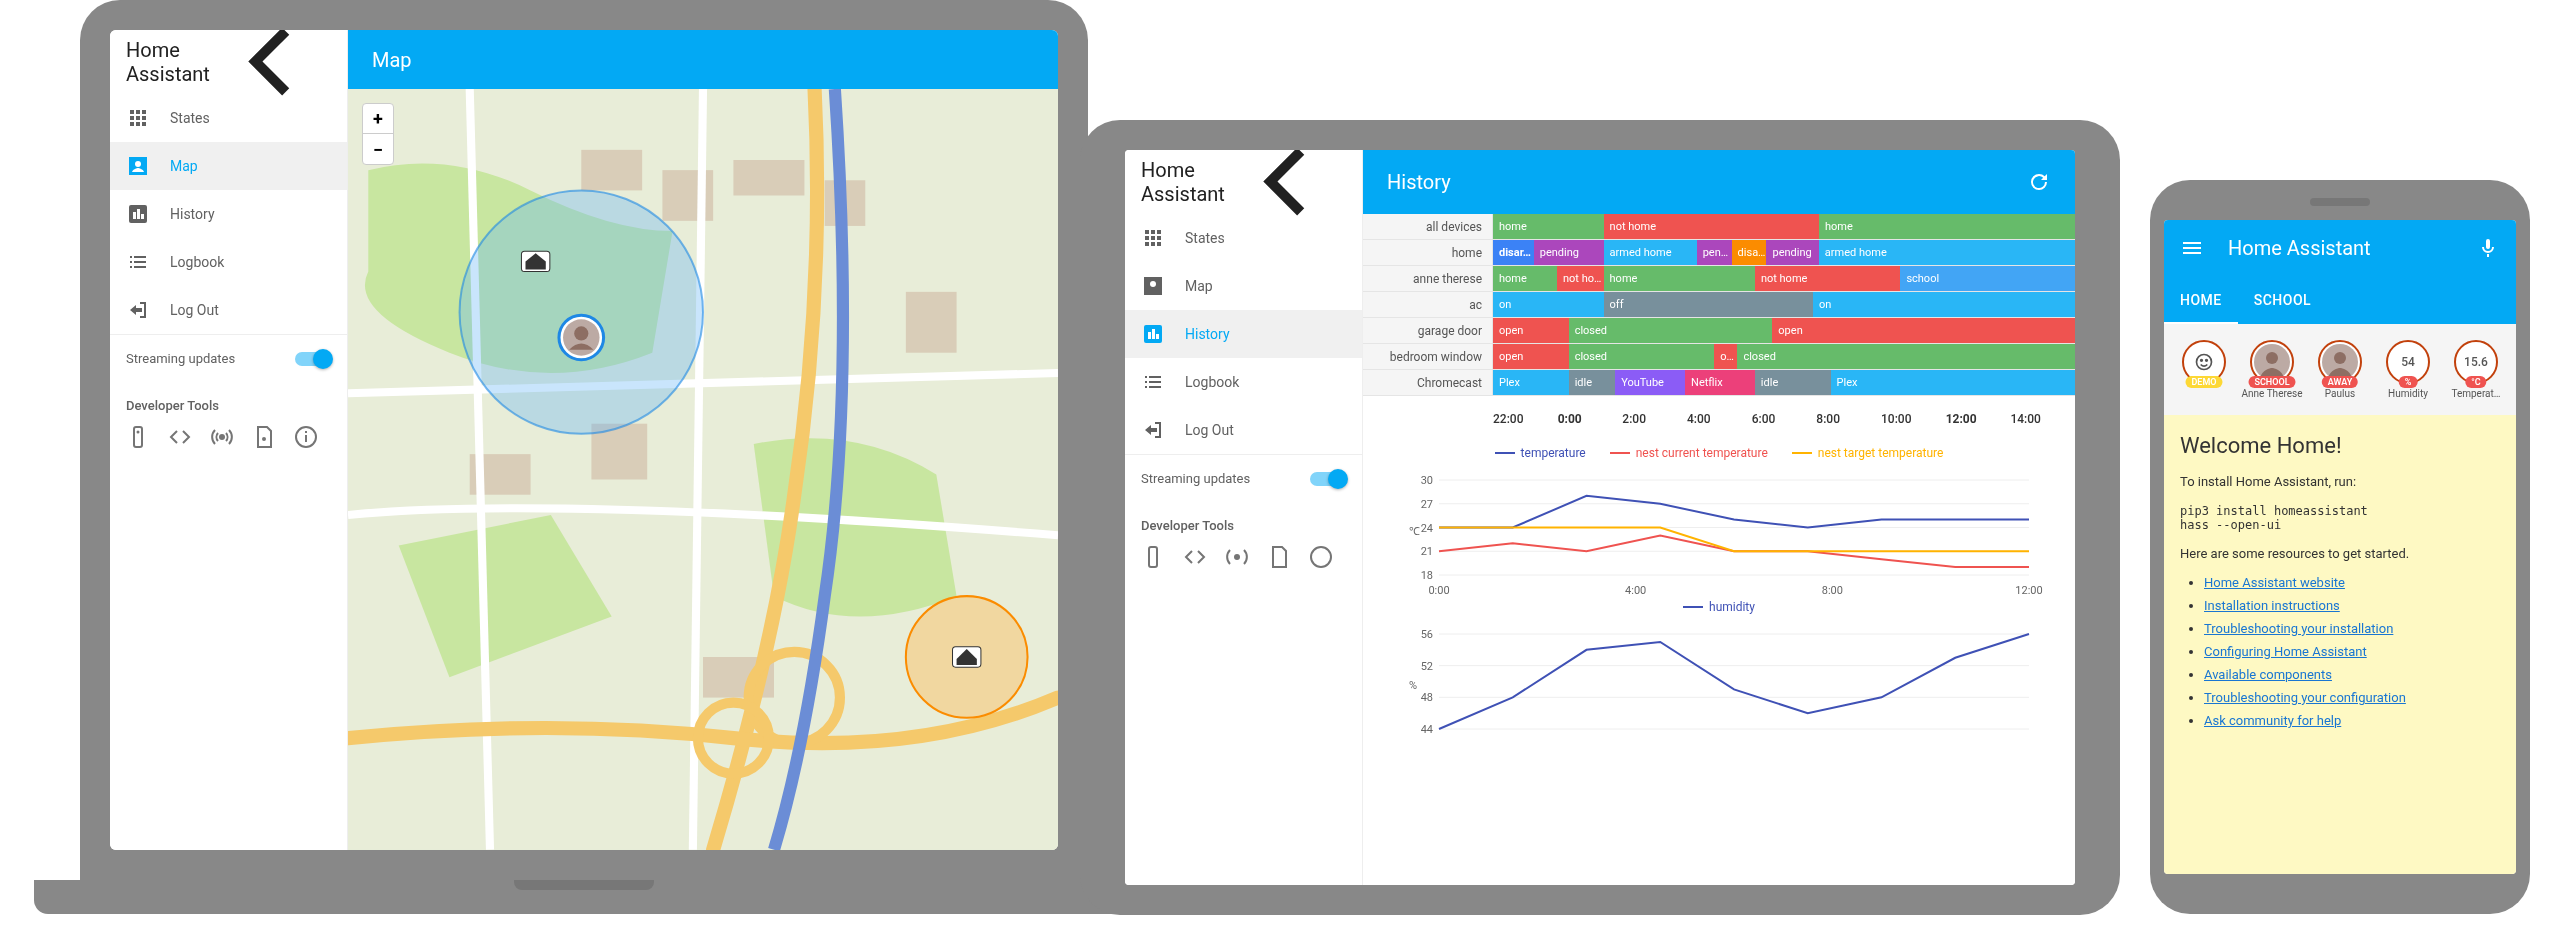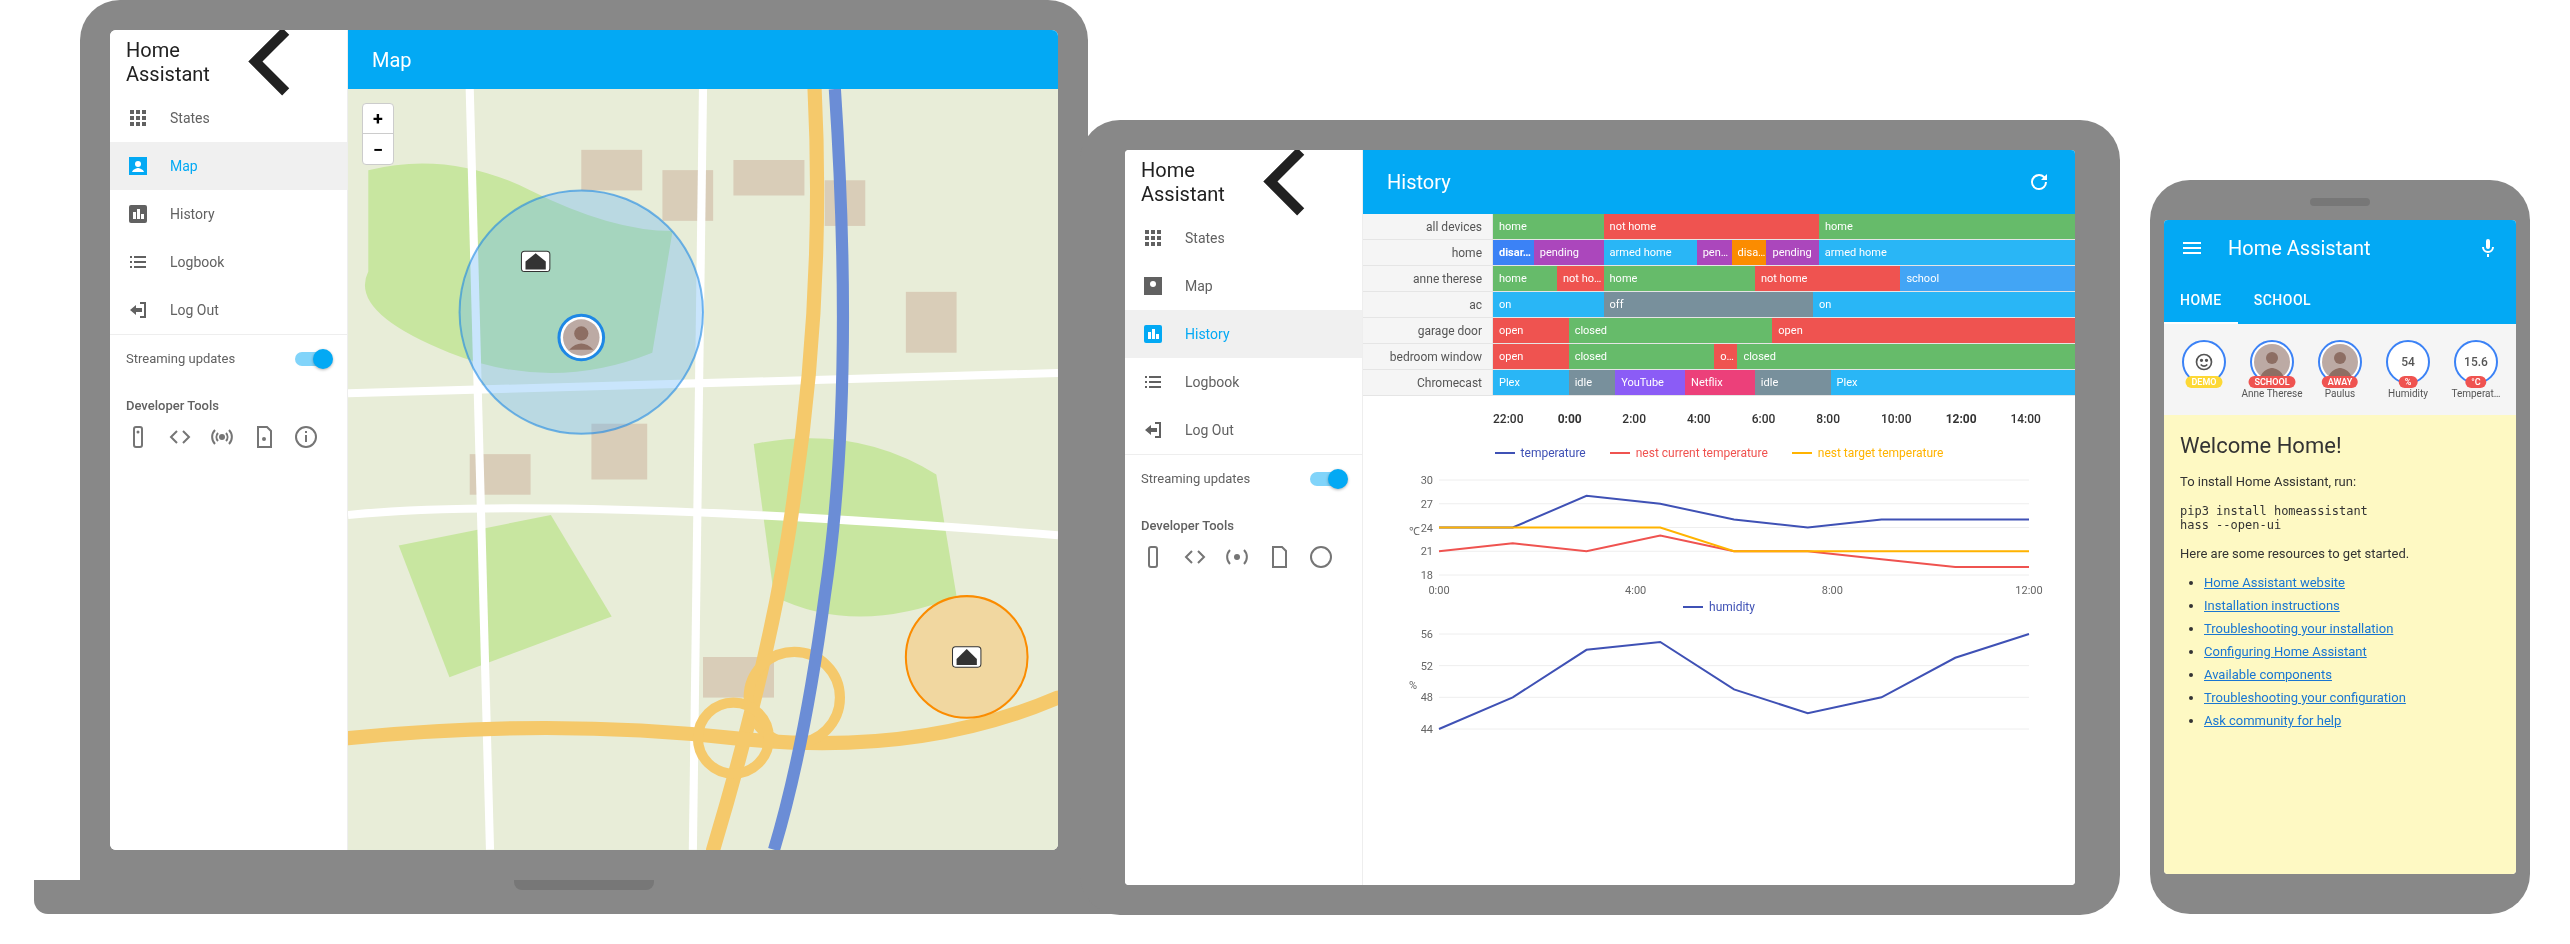--- a/index.html
+++ b/index.html
@@ -65,21 +65,21 @@
   .chart-svg { width:100%; height:130px; }
 
   
   .phone-header { background:#03a9f4; color:#fff; }
   .phone-header-top { height:56px; display:flex; align-items:center; padding:0 16px; gap:24px; font-size:20px; }
   .phone-tabs { display:flex; height:48px; }
   .phone-tab { flex:0 0 auto; padding:0 16px; line-height:48px; font-size:14px; font-weight:500; letter-spacing:.5px; position:relative; }
   .phone-tab.active::after { content:""; position:absolute; bottom:0; left:0; right:0; height:2px; background:#fff; }
   .phone-badges { background:#f5f5f5; padding:16px 8px; display:flex; gap:4px; }
   .badge-col { flex:1; display:flex; flex-direction:column; align-items:center; gap:4px; font-size:10px; color:#555; text-align:center; }
-  .badge-circ { width:44px; height:44px; border-radius:50%; border:2px solid #3b82f6; display:flex; align-items:center; justify-content:center; font-size:12px; background:#fff; position:relative; font-weight:500; }
+  .badge-circ { width:44px; height:44px; border-radius:50%; border:2px solid #c2410c; display:flex; align-items:center; justify-content:center; font-size:12px; background:#fff; position:relative; font-weight:500; }
   .badge-pill { position:absolute; bottom:-6px; left:50%; transform:translateX(-50%); padding:1px 6px; border-radius:8px; color:#fff; font-size:9px; font-weight:600; }
   .phone-body { flex:1; background:#fef9c3; padding:18px 16px; font-size:13px; color:#333; overflow:auto; }
   .phone-body h2 { font-size:22px; font-weight:400; margin-bottom:14px; }
   .phone-body p { margin-bottom:12px; font-size:13px; line-height:1.5; }
   .phone-body pre { font-family: monospace; background:none; margin-bottom:12px; font-size:12px; }
   .phone-body ul { padding-left:24px; }
   .phone-body li { margin-bottom:8px; }
   .phone-body a { color:#1976d2; text-decoration:underline; }
 
   svg { display:block; }

